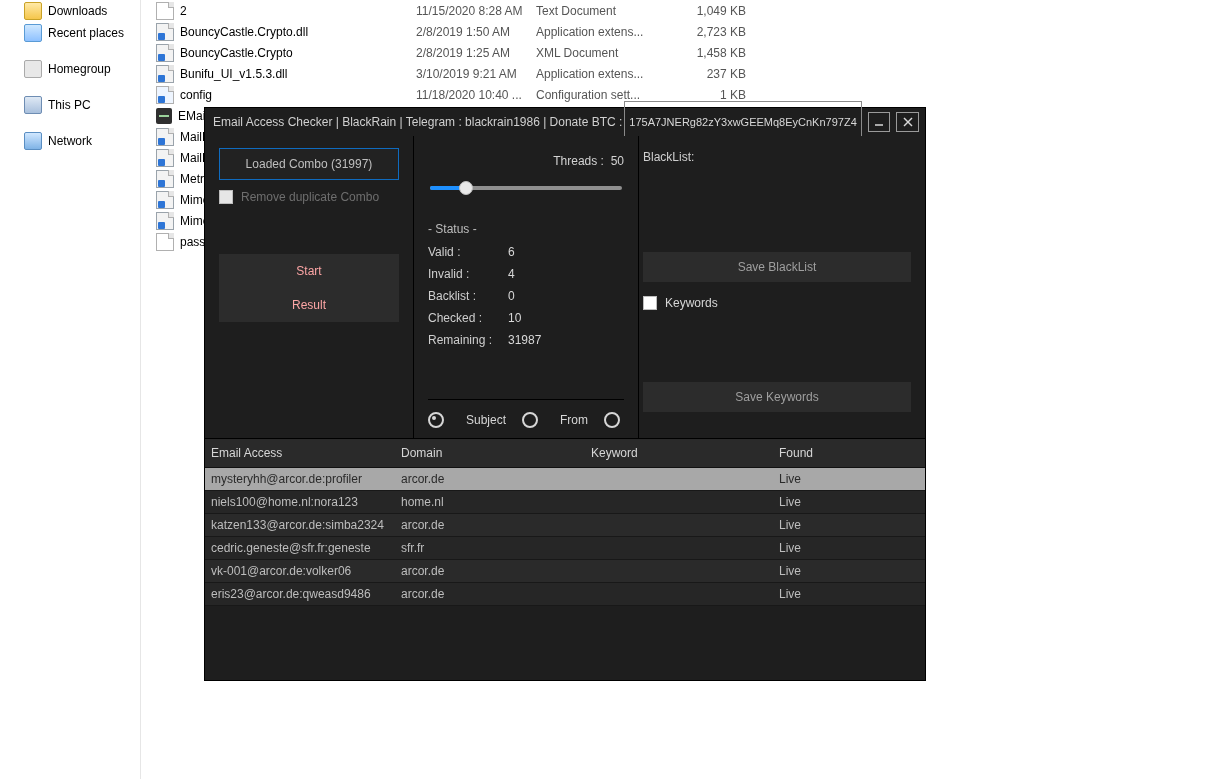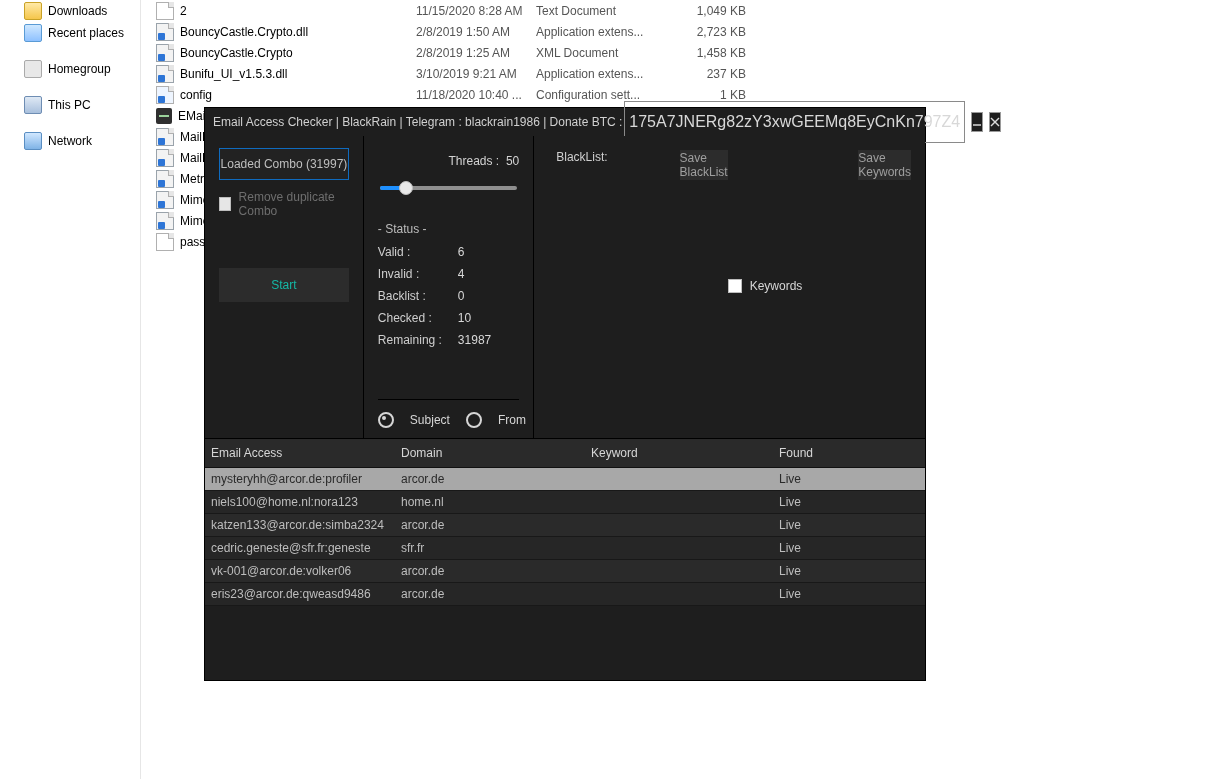--- a/index.html
+++ b/index.html
@@ -28,54 +28,54 @@
 .ext-blue{position:absolute;left:1px;bottom:0;width:7px;height:7px;background:#2e75d6;border-radius:1px}
 .ico-app{width:16px;height:16px;display:inline-block;background:#2f2f2f;border-radius:2px;position:relative}
 .ico-app::after{content:"";position:absolute;left:3px;top:7px;width:10px;height:2px;background:#9bd39b}
 
 .divider{position:absolute;left:140px;top:0;bottom:0;width:1px;background:#e6e6e6}
 
 
 .app{position:absolute;left:205px;top:108px;width:720px;height:572px;background:#1e1e1e;color:#c8c8c8;box-shadow:0 0 0 1px #000;font-size:12px}
 .titlebar{height:28px;background:#1e1e1e;display:flex;align-items:center;padding:0 6px 0 8px;color:#d0d0d0;white-space:nowrap}
 .titlebar .ttext{flex:0 0 auto}
-.titlebar .btc{border:1px solid #8a8a8a;padding:12px 4px;height:16px;line-height:16px;display:inline-block;font-size:16px;color:#d8d8d8;margin-left:2px}
+.titlebar .btc{border:1px solid #8a8a8a;padding:12px 4px;height:16px;line-height:16px;display:inline-block;font-size:11px;color:#d8d8d8;margin-left:2px}
 .titlebar .spacer{flex:1}
 .winbtn{width:22px;height:18px;border:1px solid #9a9a9a;display:flex;align-items:center;justify-content:center;margin-left:6px;background:#1e1e1e;color:#d8d8d8;cursor:default}
 .winbtn svg{width:10px;height:10px;stroke:#d8d8d8;fill:none;stroke-width:1.5}
 
 .panels{display:flex;height:302px;border-bottom:1px solid #000}
 .panel{background:#1e1e1e;padding:12px 14px 10px 14px;position:relative}
 .panel + .panel{border-left:1px solid #000}
 .panel.left{width:180px}
 .panel.mid{width:196px;padding-top:18px}
-.panel.right{flex:1;padding:14px 14px 10px 22px;display:flex;flex-direction:row}
+.panel.right{flex:1;padding:14px 14px 10px 4px;display:flex;flex-direction:column}
 
 .combo-btn{display:flex;align-items:center;justify-content:center;height:30px;border:1px solid #0f6bbf;color:#bfbfbf;background:#222;margin-bottom:10px}
 .chk-row{display:flex;align-items:center;gap:8px;color:#6e6e6e;margin-bottom:50px}
 .chk{width:12px;height:12px;background:#e6e6e6;border:1px solid #bdbdbd;display:inline-block}
 
-.big-btn{height:34px;background:#2c2c2c;color:#14b8a6;display:flex;align-items:center;justify-content:center;cursor:default}
+.big-btn{height:34px;background:#2c2c2c;color:#fca5a5;display:flex;align-items:center;justify-content:center;cursor:default}
 
 .threads-label{color:#d3d3d3;text-align:right;margin-bottom:10px}
 .slider-wrap{position:relative;height:20px;margin:0 2px 24px 2px}
 .slider-track{position:absolute;left:0;right:0;top:8px;height:4px;background:#8f8f8f;border-radius:2px}
 .slider-fill{position:absolute;left:0;top:8px;height:4px;background:#1e90ff;border-radius:2px;width:18%}
 .slider-thumb{position:absolute;top:3px;width:12px;height:12px;border-radius:50%;background:#e9e9e9;border:1px solid #bfbfbf;left:calc(18% - 6px)}
 
 .status-title{color:#bdbdbd;text-align:left;margin:0 0 1px 0}
 .status-line{display:flex;height:22px;align-items:flex-end}
 .status-line .k{width:80px;color:#cfcfcf}
 .status-line .v{color:#d8d8d8}
 .v-green{color:#1db954}
 .v-red{color:#e24b3b}
 .v-orange{color:#e08a2e}
 
 .radio-row{position:absolute;left:14px;right:14px;bottom:10px;display:flex;gap:16px;align-items:center;border-top:1px solid #000;padding-top:12px}
-.radio{display:flex;align-items:center;gap:16px;color:#d6d6d6}
+.radio{display:flex;align-items:center;gap:22px;color:#d6d6d6}
 .rdot{width:12px;height:12px;border-radius:50%;border:2px solid #d6d6d6;display:inline-block;position:relative;background:#1e1e1e}
 .rdot.on::after{content:"";position:absolute;left:2px;top:2px;width:4px;height:4px;border-radius:50%;background:#d6d6d6}
 
 .right .lbl{color:#cfcfcf;margin-bottom:6px}
 .right .box{flex:0 0 72px;background:#1e1e1e;border:0;margin-bottom:10px}
 .save-btn{height:30px;background:#2c2c2c;color:#9f9f9f;display:flex;align-items:center;justify-content:center;margin-bottom:14px;cursor:default}
 .kw-row{display:flex;align-items:center;gap:8px;color:#d6d6d6;margin-bottom:6px}
 .right .box2{flex:0 0 56px}
 
 
@@ -276,20 +276,23 @@
       <div class="combo-btn">
           <span>Loaded Combo (31997)</span>
         </div>
       <div class="chk-row">
         <span class="chk"></span>
         <span>Remove duplicate Combo</span>
       </div>
       <div class="big-btn">
           <span>Start</span>
         </div>
+      <div class="big-btn">
+          <span>Result</span>
+        </div>
     </div>
 
     <div class="panel mid">
       <div class="threads-label">
         <span>Threads :</span>&nbsp;&nbsp;<span>50</span>
       </div>
       <div class="slider-wrap">
         <div class="slider-track"></div>
         <div class="slider-fill"></div>
         <div class="slider-thumb"></div>

